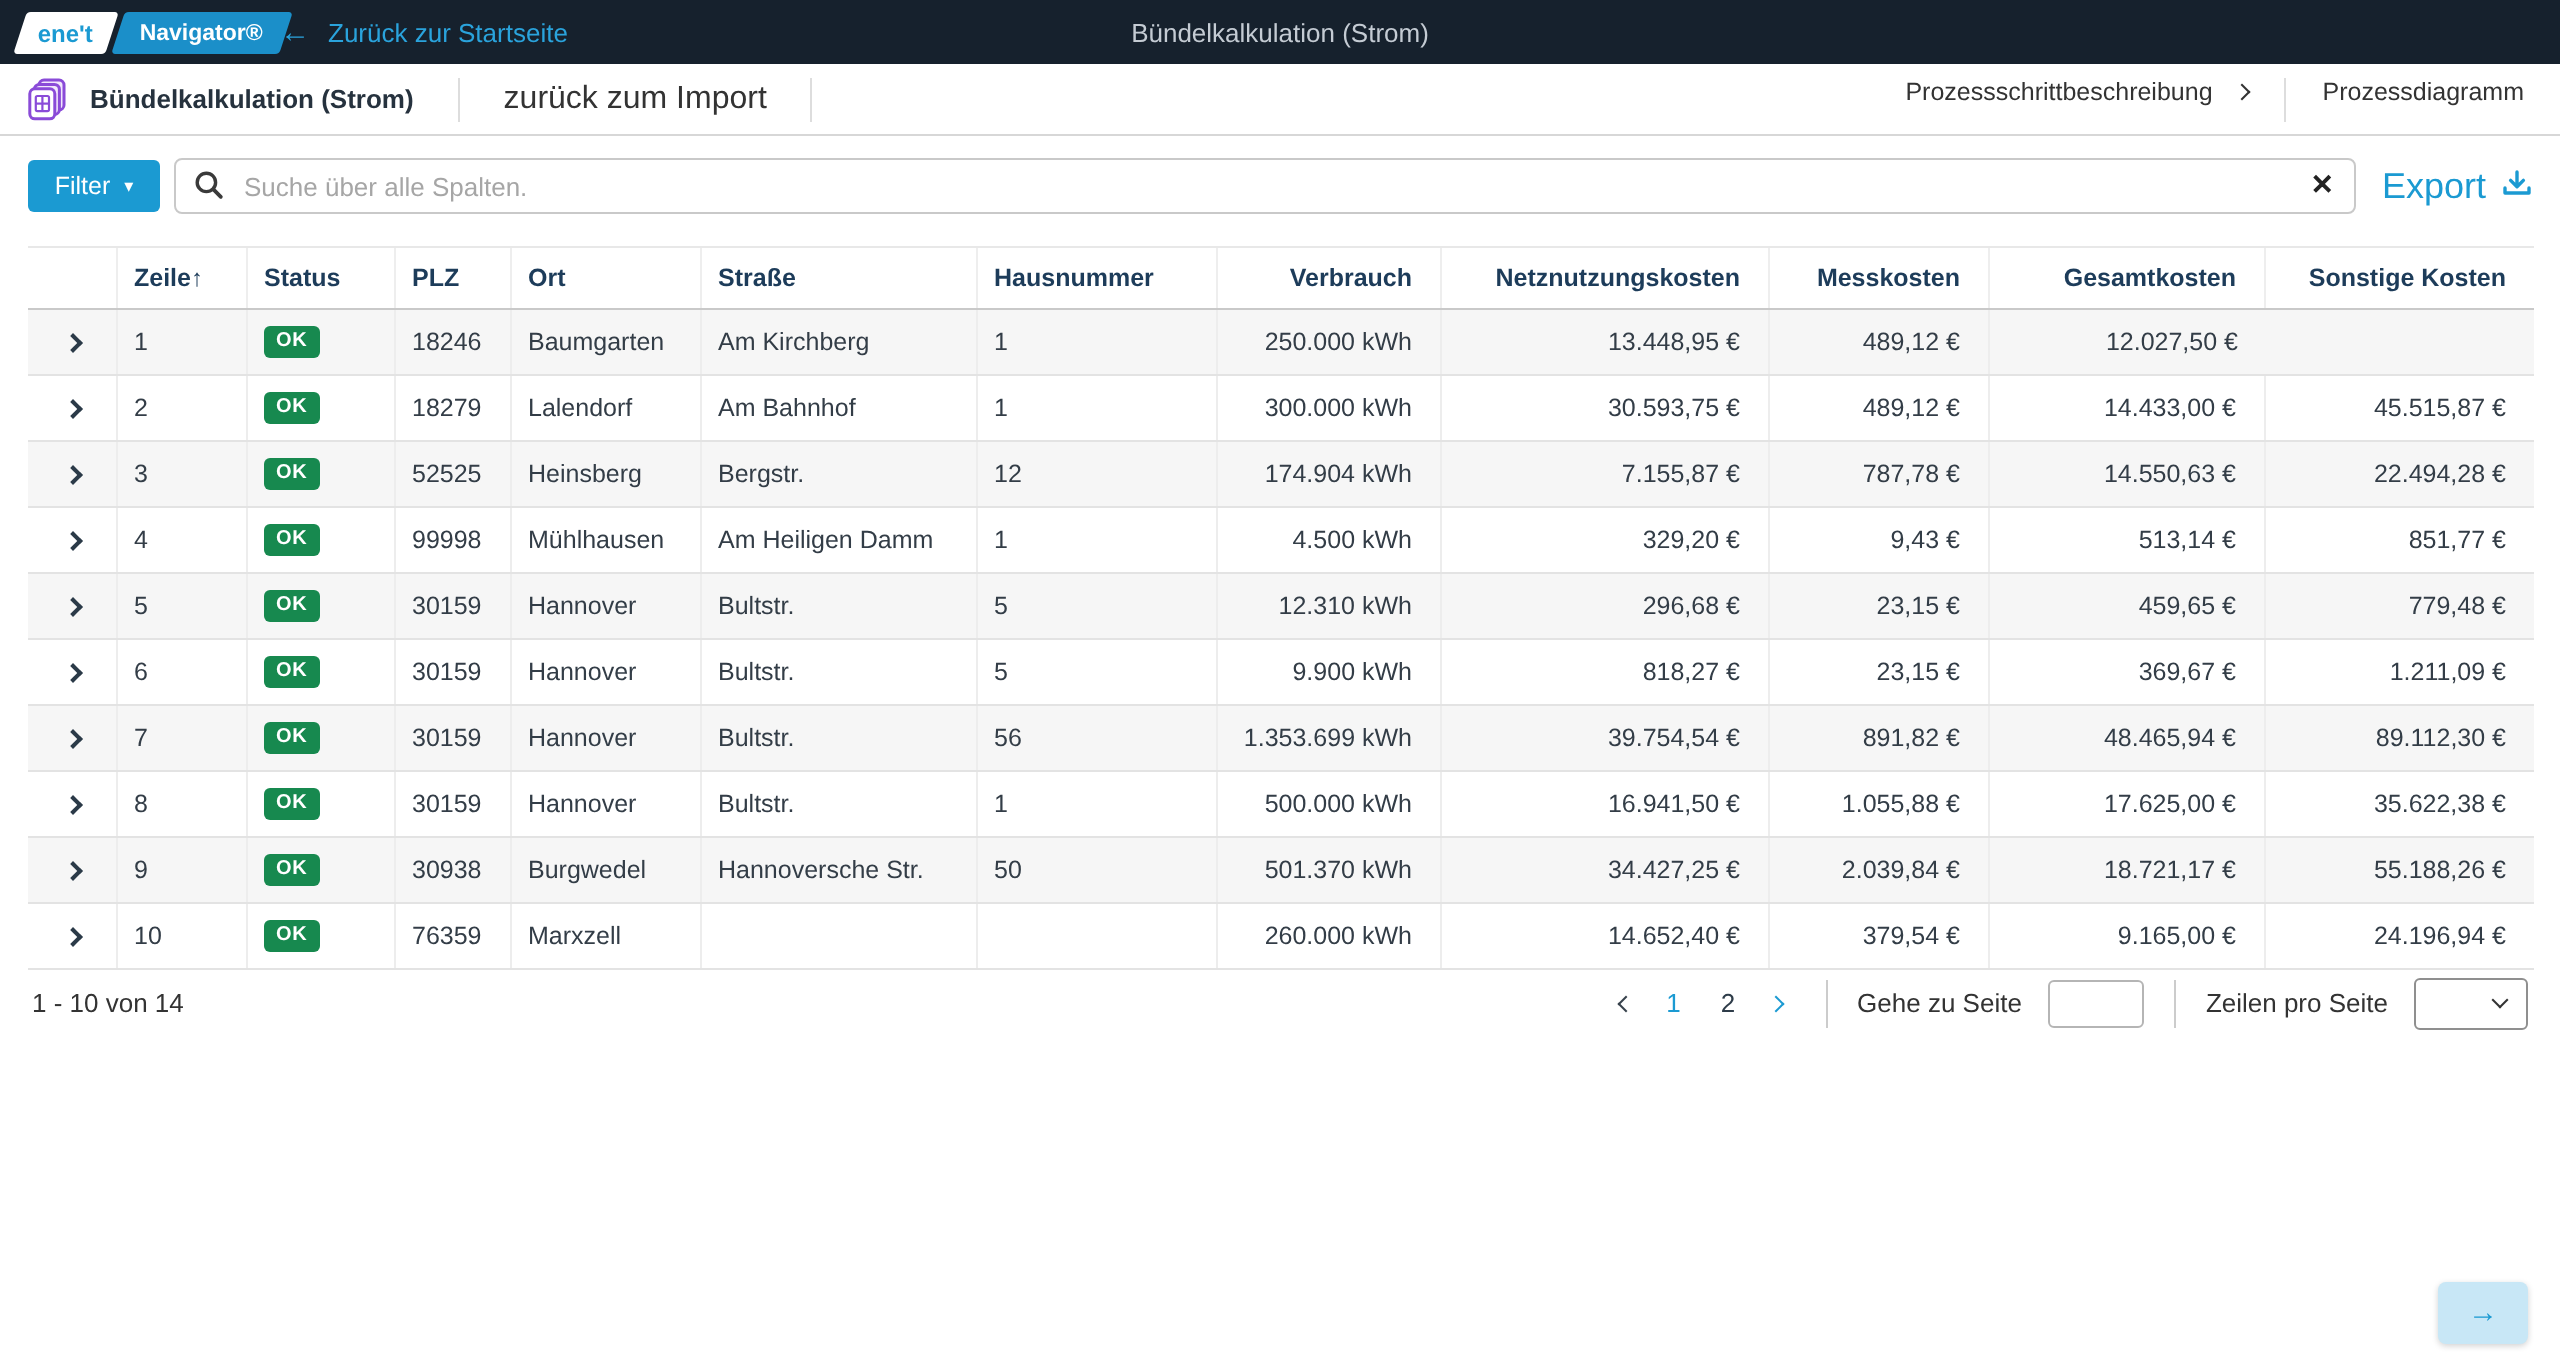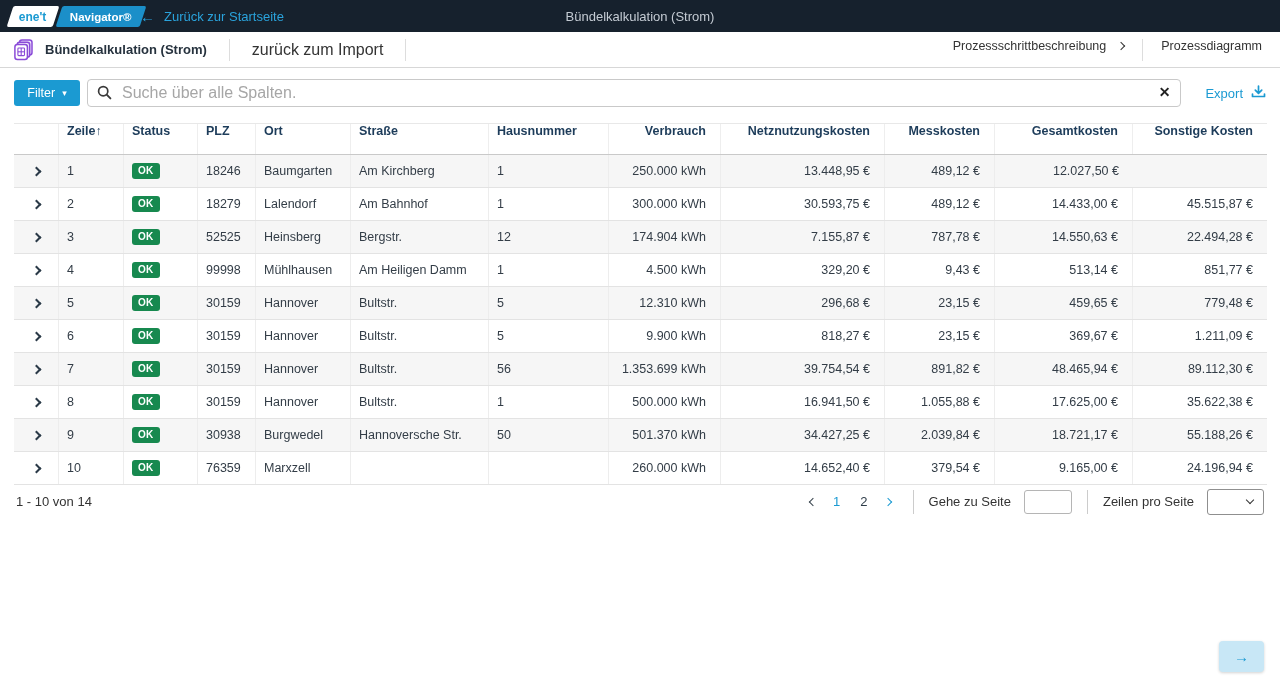--- a/index.html
+++ b/index.html
@@ -30,31 +30,31 @@
   .chev { display:inline-block; width:6px; height:6px; border-right:1.8px solid currentColor; border-bottom:1.8px solid currentColor; }
   .chev.r { transform:rotate(-45deg); }
   .chev.l { transform:rotate(135deg); }
   .chev.d { transform:rotate(45deg); margin-top:-3px; }
 
   
   .filterbar { height:50px; display:flex; align-items:center; padding:0 14px; background:#fff; }
   .filter-btn { width:66px; height:26px; background:#1b9ad2; border:none; border-radius:3px; color:#fff; font-size:12.5px; display:flex; align-items:center; justify-content:center; gap:7px; cursor:pointer; font-family:inherit; flex:none; }
   .filter-caret { font-size:9px; line-height:1; }
   .search-wrap { flex:1; position:relative; margin-left:7px; height:28px; }
-  .search-input { width:100%; height:100%; border:1px solid #c9c9c9; border-radius:4px; padding:0 36px 0 34px; font-size:16px; font-family:inherit; color:#ec4899; outline:none; }
+  .search-input { width:100%; height:100%; border:1px solid #c9c9c9; border-radius:4px; padding:0 36px 0 34px; font-size:13px; font-family:inherit; color:#ec4899; outline:none; }
   .search-input::placeholder { color:#a6a6a6; }
   .search-icon { position:absolute; left:10px; top:6px; }
   .clear-btn { position:absolute; right:11px; top:5px; font-size:14px; color:#222; cursor:pointer; font-weight:bold; }
-  .export { display:flex; align-items:center; gap:8px; margin-left:24px; color:#1b9ad2; font-size:13px; cursor:pointer; flex:none; }
+  .export { display:flex; align-items:center; gap:8px; margin-left:13px; color:#1b9ad2; font-size:18px; cursor:pointer; flex:none; }
 
   
   .table { margin:5px 13px 0 14px; font-size:12.5px; }
   .thead, .tr { display:grid; grid-template-columns:45px 65px 74px 58px 95px 138px 120px 112px 164px 110px 138px 134px; }
   .thead { height:32px; border-top:1px solid #e8e8e8; border-bottom:1px solid #c9c9c9; background:#fff; }
-  .th { display:flex; align-items:flex-start; padding:0 8px; font-weight:bold; color:#1d3c5a; border-right:1px solid #eee; gap:0; overflow:hidden; white-space:nowrap; cursor:pointer; }
+  .th { display:flex; align-items:center; padding:0 8px; font-weight:bold; color:#1d3c5a; border-right:1px solid #eee; gap:0; overflow:hidden; white-space:nowrap; cursor:pointer; }
   .th:last-child { border-right:none; }
   .sort { font-size:12px; }
   .tr { height:33px; border-bottom:1px solid #e3e3e3; background:#fff; }
   .tr:nth-child(odd) { background:#f6f6f6; }
   .td { display:flex; align-items:center; padding:0 8px; color:#333d47; border-right:1px solid #ededed; overflow:hidden; white-space:nowrap; }
   .td:last-child { border-right:none; }
   .td.right, .th.right { justify-content:flex-end; padding-right:14px; }
   .td.expand { justify-content:center; cursor:pointer; color:#2b3a48; }
   .td.expand .chev { width:7px; height:7px; border-width:2px; }
   .badge-ok { background:#17894f; color:#fff; font-size:10px; font-weight:bold; padding:3px 6px; border-radius:3px; letter-spacing:.3px; line-height:1; }

